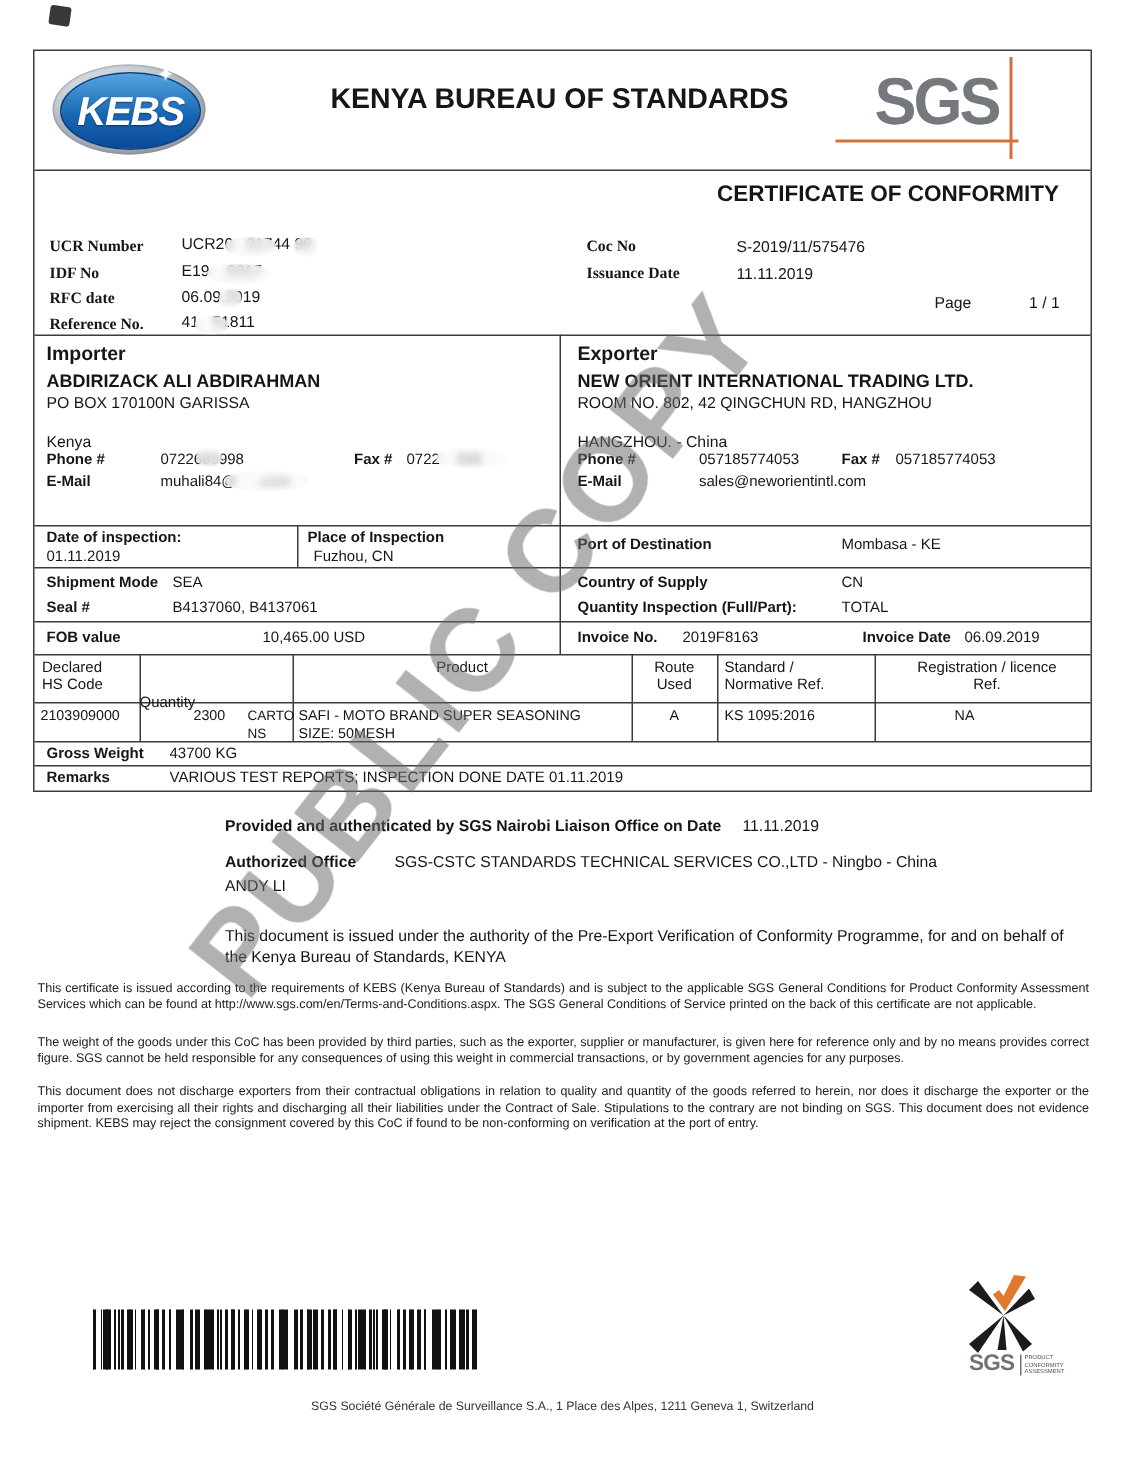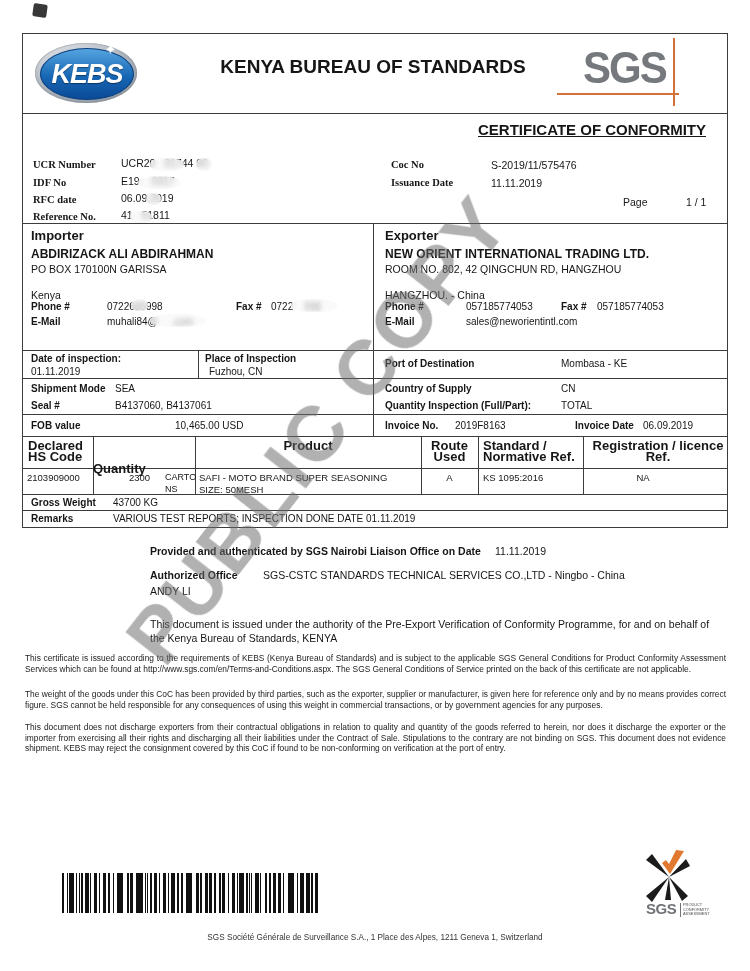--- a/index.html
+++ b/index.html
@@ -13,21 +13,21 @@
   .doc{position:absolute;left:22px;top:33px;width:704px;height:493px;border:1.5px solid #3c3c3c;}
   .hline{position:absolute;left:0;right:0;height:1px;background:#3c3c3c;}
   .vline{position:absolute;width:1px;background:#3c3c3c;}
   .lbl{font-weight:bold;font-size:10px;}
   .val{font-size:10px;}
   .meta-lbl{font-weight:bold;font-size:10.5px;font-family:Liberation Serif, serif;}
   .meta-val{font-size:10.5px;}
   .sec-h{font-weight:bold;font-size:13px;}
   .name{font-weight:bold;font-size:12px;}
   .addr{font-size:10.5px;}
-  .tbl-h{font-weight:bold;font-size:13px;line-height:11px;}
+  .tbl-h{font-weight:normal;font-size:10px;line-height:11px;}
   .tbl-d{font-size:9.5px;line-height:11.5px;}
   .fine{font-size:8.4px;line-height:10.6px;color:#222;text-align:justify;}
   .auth{font-size:10.5px;}
   
   .kebs-outer{position:absolute;left:12px;top:9px;width:102px;height:60px;border-radius:50%;
      background:linear-gradient(160deg,#e8eaee 0%,#aeb6bf 45%,#8d959f 100%);
      box-shadow:inset 0 0 2px #6a7077;}
   .kebs-inner{position:absolute;left:5px;top:5px;width:92px;height:50px;border-radius:50%;
      background:linear-gradient(180deg,#55a4e0 0%,#1767b4 55%,#0a4a98 100%);
      border:1.5px solid #0a3f7e;display:flex;align-items:center;justify-content:center;}
@@ -72,21 +72,21 @@
       <span class="sparkle">✦</span>
     </div>
     <div class="abs" style="left:170px;top:22px;width:360px;text-align:center;font-weight:bold;font-size:19px;">KENYA BUREAU OF STANDARDS</div>
     <div class="abs" style="left:534px;top:0;width:130px;height:79px;">
       <div class="abs sgs-word" style="left:26px;top:9px;">SGS</div>
       <div class="abs" style="left:0;top:59px;width:122px;height:1.5px;background:#d4703a;"></div>
       <div class="abs" style="left:116px;top:4px;width:1.5px;height:68px;background:#d4703a;"></div>
     </div>
 
     <div class="hline" style="top:189px"></div>
-    <div class="abs" style="left:455px;top:87px;font-weight:bold;font-size:15px;text-decoration:underline;">CERTIFICATE OF CONFORMITY</div>
+    <div class="abs" style="left:455px;top:87px;font-weight:bold;font-size:15px;">CERTIFICATE OF CONFORMITY</div>
 
     <div class="abs meta-lbl" style="left:10px;top:125px">UCR Number</div>
     <div class="abs meta-val pre" style="left:98px;top:123px">UCR20   01744 90</div>
     <div class="abs meta-lbl" style="left:10px;top:143px">IDF No</div>
     <div class="abs meta-val pre" style="left:98px;top:141px">E19    0317</div>
     <div class="abs meta-lbl" style="left:10px;top:160px">RFC date</div>
     <div class="abs meta-val pre" style="left:98px;top:158px">06.09.2019</div>
     <div class="abs meta-lbl" style="left:10px;top:177px">Reference No.</div>
     <div class="abs meta-val pre" style="left:98px;top:175px">41   51811</div>
 

